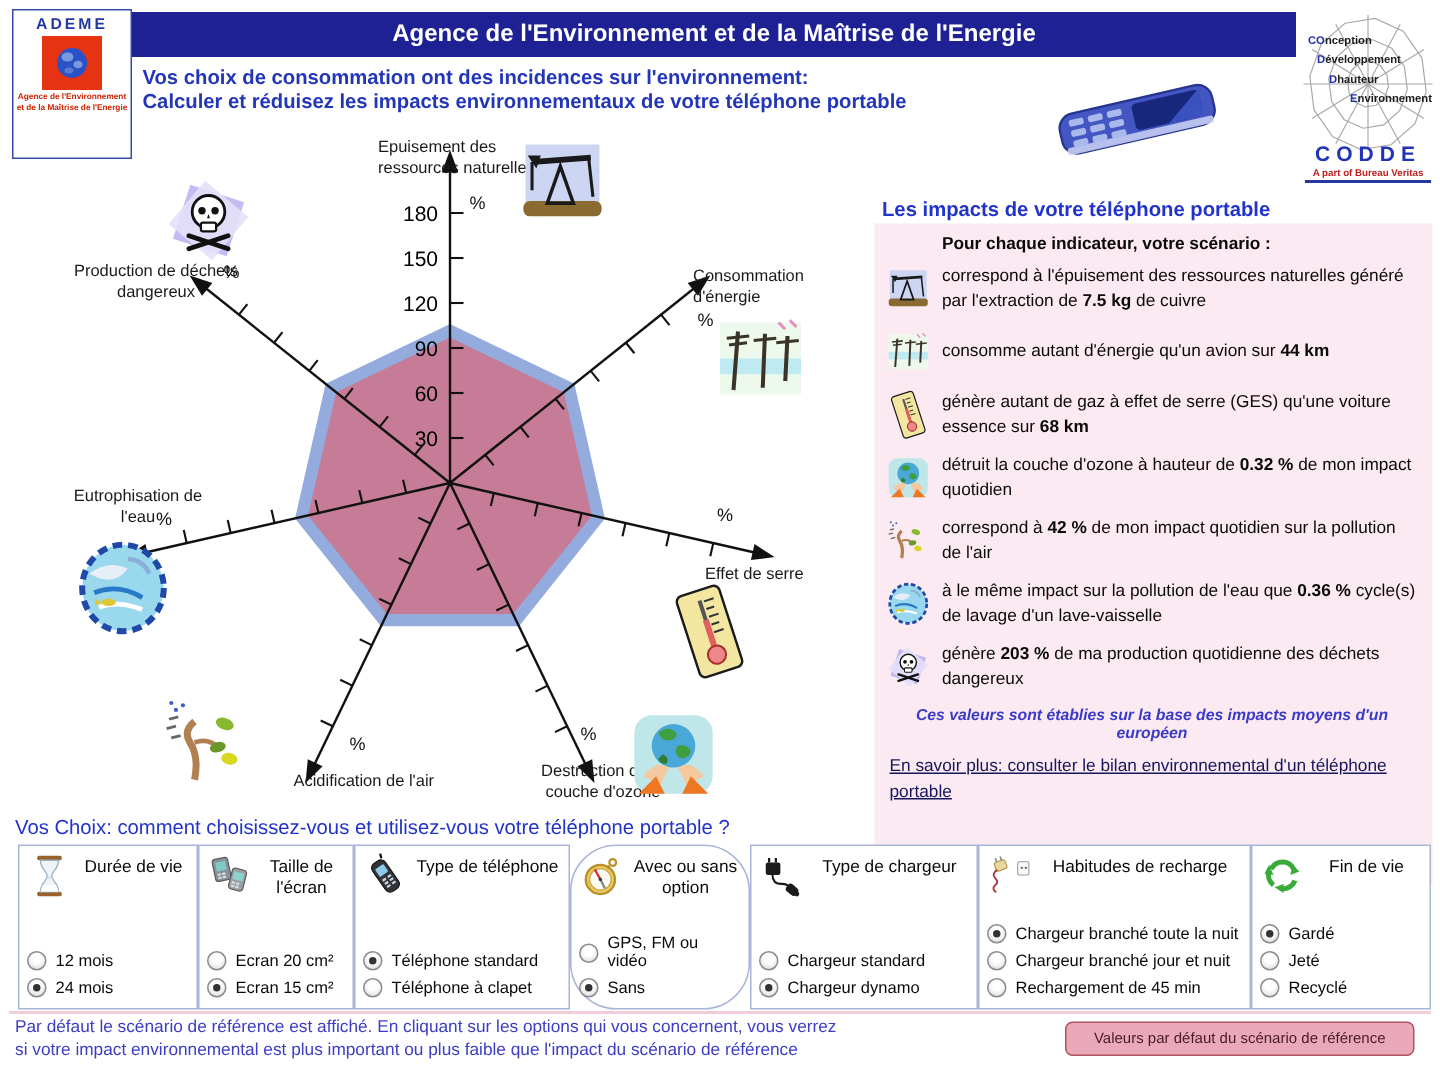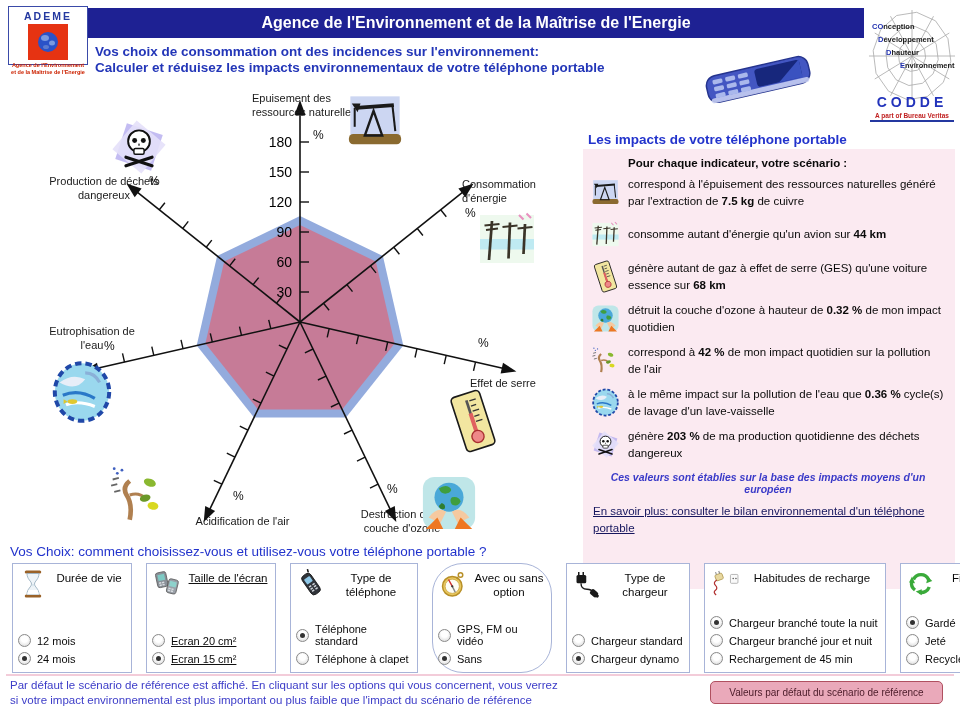--- a/index.html
+++ b/index.html
@@ -1,21 +1,21 @@
 <!DOCTYPE html>
 <html><head>
 <meta charset="utf-8">
 <style>
   html,body{margin:0;padding:0;background:#fff;}
   #app{position:relative;width:960px;height:720px;background:#fff;overflow:hidden;
        font-family:"Liberation Sans",sans-serif;color:#111;}
   .abs{position:absolute;}
 
   
-  .ademe-box{position:absolute;left:8px;top:6px;width:80px;height:59px;border:1px solid #3a4aa8;background:#fff;box-sizing:border-box;text-align:center;}
+  .ademe-box{position:absolute;left:8px;top:6px;width:80px;height:100px;border:1px solid #3a4aa8;background:#fff;box-sizing:border-box;text-align:center;}
   .ademe-title{font-size:10.5px;font-weight:bold;color:#2438a0;letter-spacing:2px;margin-top:3px;}
   .ademe-square{width:40px;height:36px;background:#e63312;margin:2px auto 2px;display:flex;align-items:center;justify-content:center;}
   .ademe-lines{font-size:5.5px;font-weight:bold;color:#cc2200;line-height:1.3;}
   .title-bar{position:absolute;left:88px;top:8px;width:776px;height:30px;background:#1e2193;color:#fff;
              font-size:16px;font-weight:bold;text-align:center;line-height:30px;}
   .subtitle{position:absolute;left:95px;top:44px;font-size:13.5px;font-weight:bold;color:#2336b8;line-height:1.2;}
 
   
   .codde-box{position:absolute;left:868px;top:4px;width:88px;height:120px;}
   #codde-web{position:absolute;left:0;top:0;width:88px;height:96px;}
@@ -36,21 +36,21 @@
   .impacts-intro{font-size:11.5px;font-weight:bold;margin:0 0 7px 37px;color:#0a0a0a;}
   #impact-items{display:flex;flex-direction:column;gap:9px;}
   .impact-row{display:flex;gap:8px;align-items:center;min-height:28px;}
   .impact-icon{width:29px;height:33px;flex:none;}
   .impact-text{font-size:11.5px;line-height:1.42;color:#0a0a0a;}
   .impacts-note{text-align:center;color:#3a3ac8;font-size:10.5px;font-weight:bold;font-style:italic;margin:10px 4px 4px;}
   .impacts-link{display:block;font-size:11.5px;color:#16165e;text-decoration:underline;margin:4px 2px 0;line-height:1.5;cursor:pointer;}
 
   
   .choices-title{position:absolute;left:10px;top:544px;font-size:13.5px;font-weight:normal;color:#2233cc;}
-  #choices-row{position:absolute;left:12px;top:563px;width:936px;height:110px;display:flex;gap:14px;}
+  #choices-row{position:absolute;left:12px;top:563px;width:936px;height:110px;display:flex;gap:0;}
   .choice-box{border:1px solid #a8b4d8;background:#fff;display:flex;flex-direction:column;padding:4px 5px;box-sizing:border-box;flex:none;}
   .choice-head{display:flex;gap:4px;align-items:flex-start;}
   .choice-icon{width:30px;height:32px;flex:none;}
   .choice-title{flex:1;font-size:11.5px;text-align:center;padding-top:3px;line-height:1.25;color:#0a0a0a;}
   .choice-options{margin-top:auto;display:flex;flex-direction:column;gap:5px;padding-bottom:3px;}
   .opt{display:flex;align-items:center;gap:6px;font-size:11px;color:#0a0a0a;cursor:pointer;}
   .radio{width:13px;height:13px;border-radius:50%;border:1px solid #8a8a8a;box-sizing:border-box;
          background:radial-gradient(circle at 50% 38%, #ffffff 35%, #d2d2d2);flex:none;position:relative;}
   .radio.sel::after{content:'';position:absolute;left:3px;top:3px;width:5px;height:5px;border-radius:50%;background:#333;}
 
@@ -499,41 +499,41 @@
     <span class="opt-label">12 mois</span>
   </label>
 
   <label class="opt">
     <span class="radio sel"></span>
     <span class="opt-label">24 mois</span>
   </label>
 </div>
   </div>
 
-  <div class="choice-box" style="width: 130px; text-decoration: underline;">
+  <div class="choice-box" style="width: 104px;">
     <div class="choice-head">
       <svg class="choice-icon">
             <use href="#sym-phonesmall"></use>
           </svg>
       <div class="choice-title">Taille de l'écran</div>
     </div>
     <div class="choice-options">
   <label class="opt">
     <span class="radio"></span>
     <span class="opt-label">Ecran 20 cm²</span>
   </label>
 
   <label class="opt">
     <span class="radio sel"></span>
     <span class="opt-label">Ecran 15 cm²</span>
   </label>
 </div>
   </div>
 
-  <div class="choice-box" style="width: 128px;">
+  <div class="choice-box" style="width: 144px;">
     <div class="choice-head">
       <svg class="choice-icon">
             <use href="#sym-phone"></use>
           </svg>
       <div class="choice-title">Type de téléphone</div>
     </div>
     <div class="choice-options">
   <label class="opt">
     <span class="radio sel"></span>
     <span class="opt-label">Téléphone standard</span>
@@ -559,21 +559,21 @@
     <span class="opt-label">GPS, FM ou vidéo</span>
   </label>
 
   <label class="opt">
     <span class="radio sel"></span>
     <span class="opt-label">Sans</span>
   </label>
 </div>
   </div>
 
-  <div class="choice-box" style="width: 124px; justify-content: space-between;">
+  <div class="choice-box" style="width: 152px; justify-content: space-between;">
     <div class="choice-head">
       <svg class="choice-icon">
             <use href="#sym-charger"></use>
           </svg>
       <div class="choice-title">Type de chargeur</div>
     </div>
     <div class="choice-options">
   <label class="opt">
     <span class="radio"></span>
     <span class="opt-label">Chargeur standard</span>

